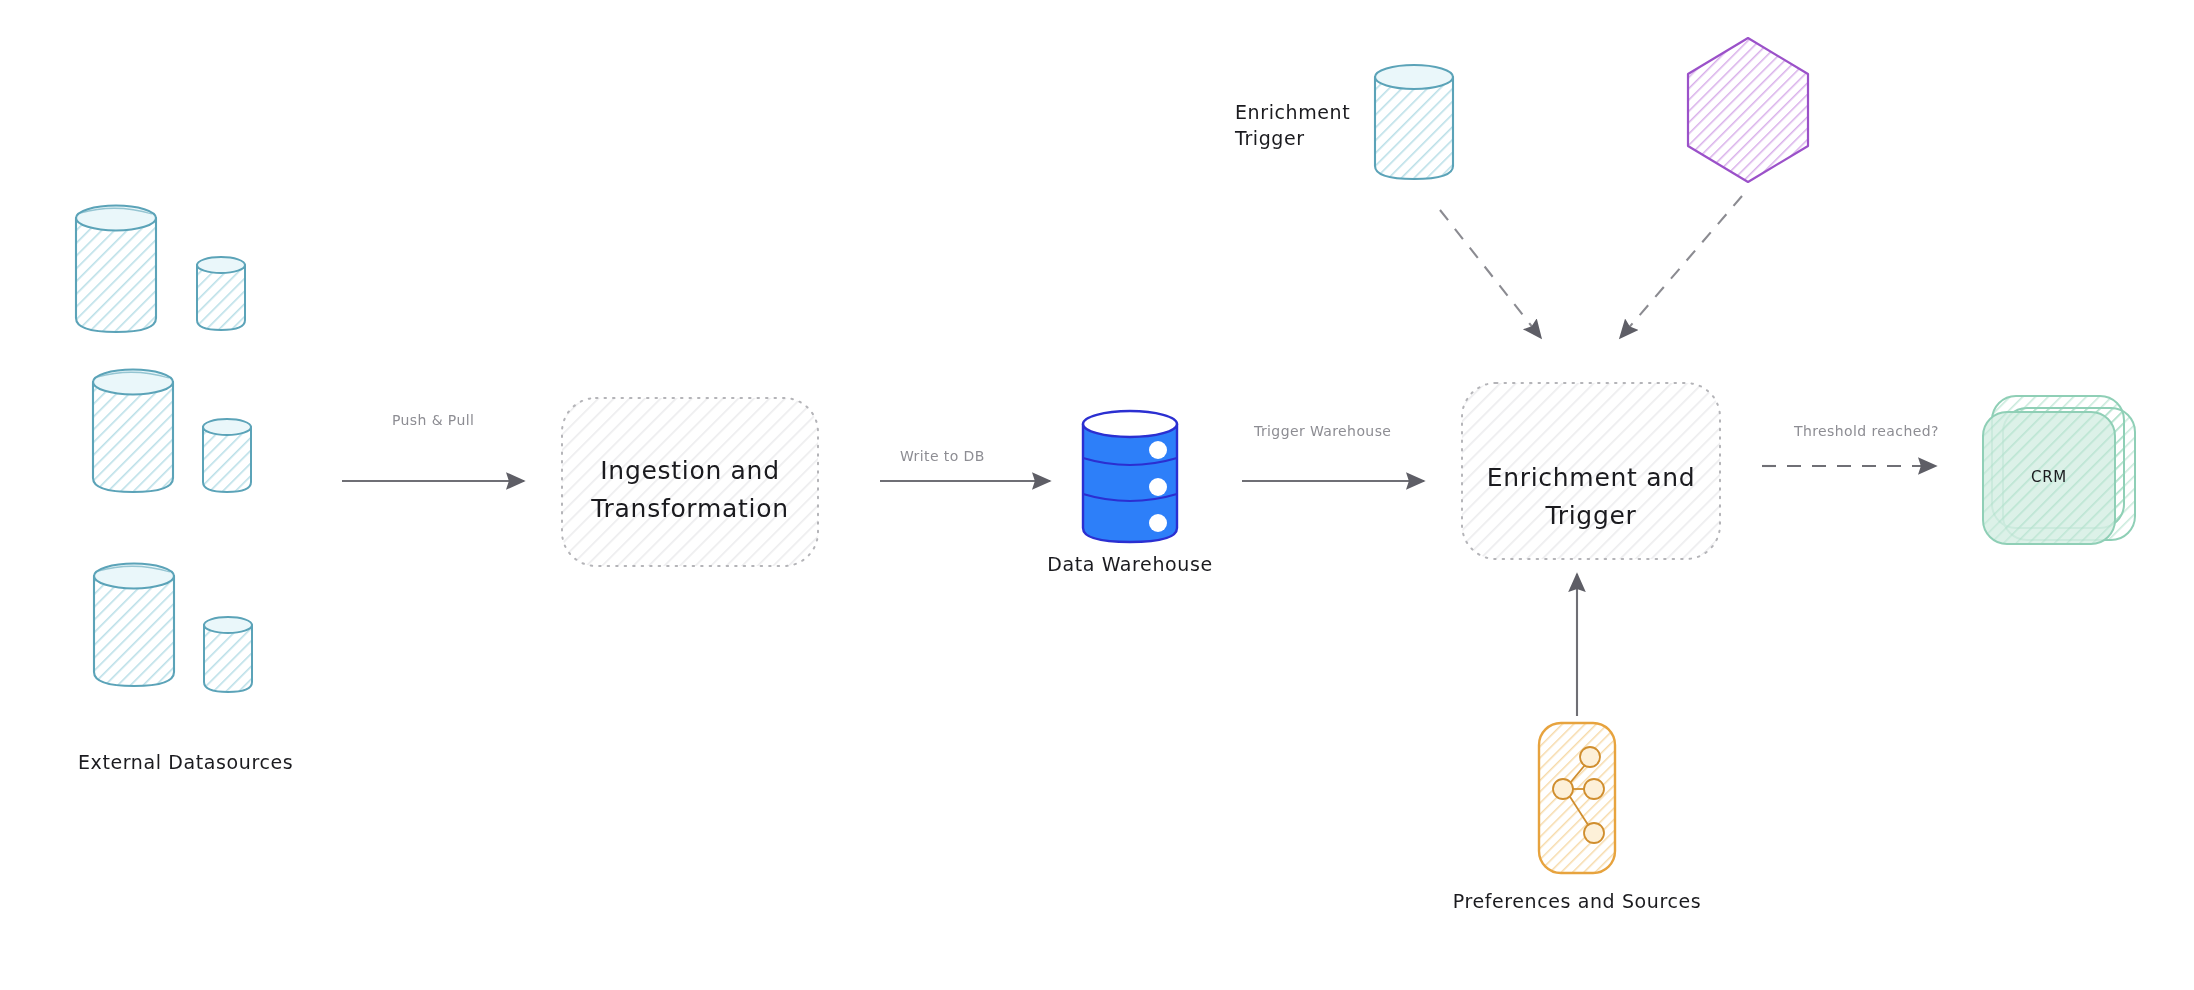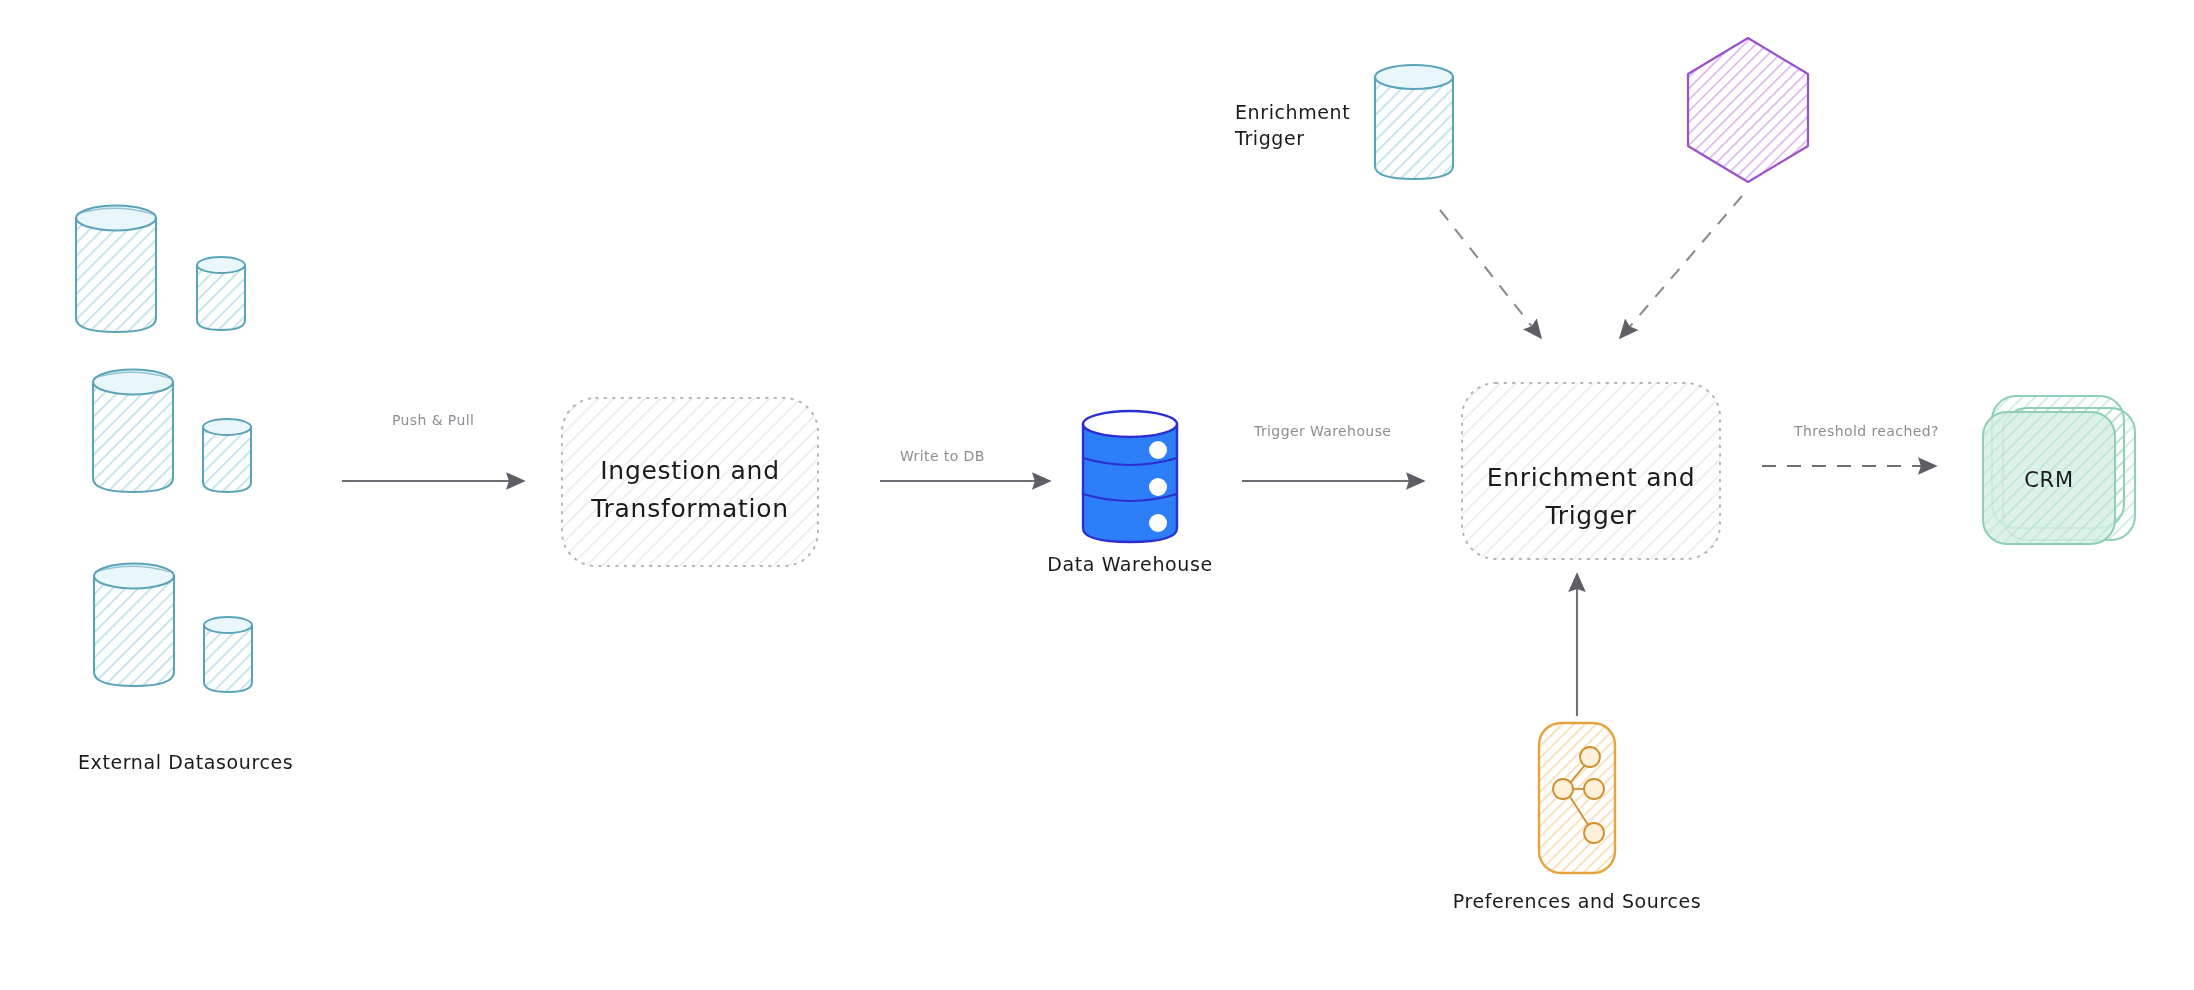--- a/index.html
+++ b/index.html
@@ -51,21 +51,21 @@
     font-size: 25px;
     line-height: 1.5;
     letter-spacing: 0.7px;
     text-align: center;
     white-space: pre-line;
   }
   .crm-text {
     position: absolute;
     font-family: "DejaVu Sans", sans-serif;
     color: #1b1b1f;
-    font-size: 21px;
+    font-size: 15px;
     letter-spacing: 0.7px;
     text-align: center;
   }
 </style>
 </head>
 <body>
 
 <div id="canvas">
 
   <svg class="layer" viewBox="0 0 2194 990">

